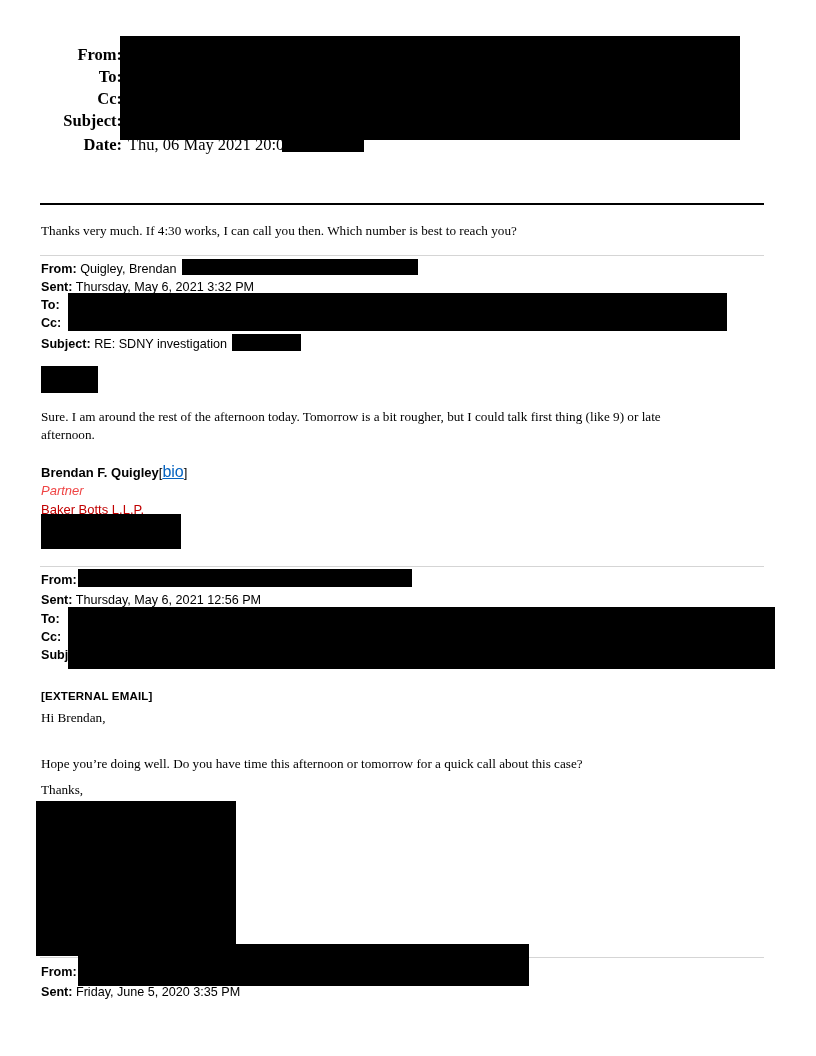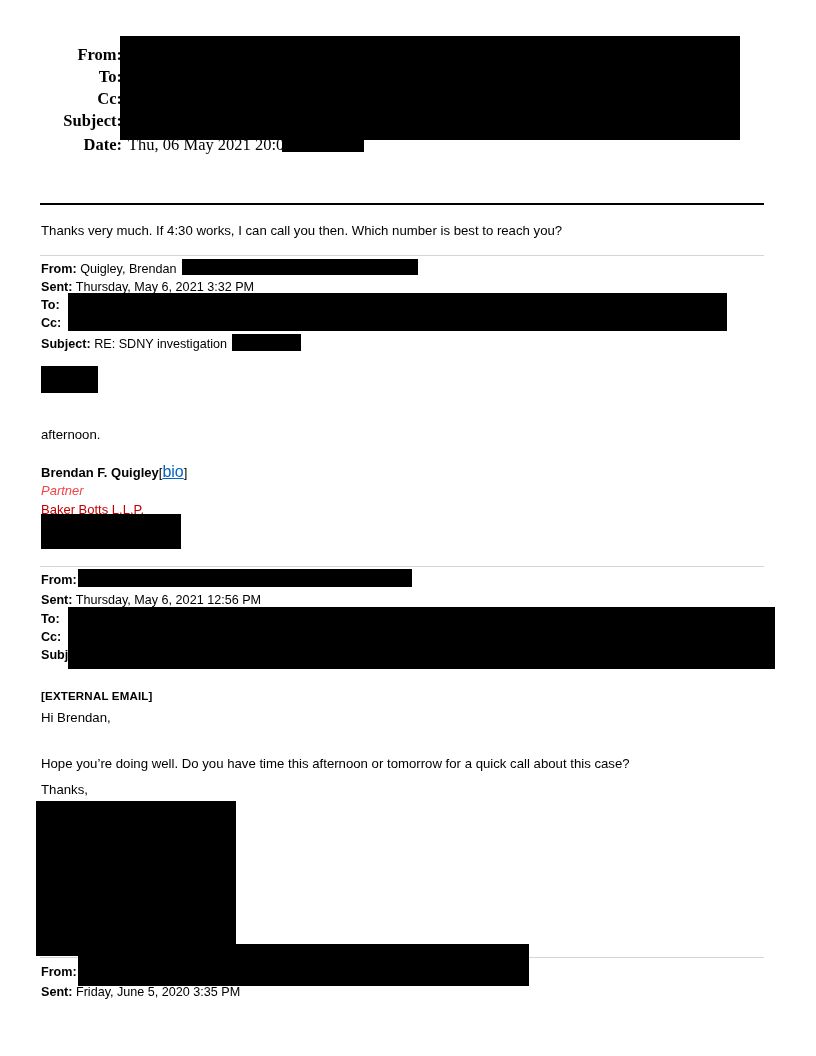--- a/index.html
+++ b/index.html
@@ -69,21 +69,21 @@
     left: 40px;
     width: 724px;
     border: none;
     border-top: 1px solid #d5d5d5;
     margin: 0;
   }
 
   
   .body-text {
     position: absolute;
-    font-family: Liberation Sans, sans-serif;
+    font-family: Liberation Serif, serif;
     font-size: 13.2px;
     line-height: 18px;
     color: #000;
   }
 
   .quote-hdr {
     position: absolute;
     font-family: "Liberation Sans", sans-serif;
     font-size: 12.6px;
     line-height: 17.5px;
@@ -166,20 +166,21 @@
   <div class="quote-hdr" style="left:41px; top:336px;">
     <span class="lbl">Subject:</span>
     <span>RE: SDNY investigation</span>
   </div>
 
   <div class="redact" style="left:182px; top:259px; width:236px; height:16px;"></div>
   <div class="redact" style="left:68px; top:293px; width:659px; height:38px;"></div>
   <div class="redact" style="left:232px; top:334px; width:69px; height:17px;"></div>
   <div class="redact" style="left:41px; top:366px; width:57px; height:27px;"></div>
 
+  <div class="body-text" style="left:41px; top:408px; width:710px;">Sure. I am around the rest of the afternoon today. Tomorrow is a bit rougher, but I could talk first thing (like 9) or late</div>
   <div class="body-text" style="left:41px; top:426px; width:710px;">afternoon.</div>
 
   <div style="position:absolute; left:41px; top:463px;">
     <span class="sig-name">Brendan F. Quigley</span><span class="sig-name" style="font-weight:normal">[</span><a class="bio" href="#">bio</a><span class="sig-name" style="font-weight:normal">]</span>
   </div>
   <div class="sig-title" style="position:absolute; left:41px; top:483px;">Partner</div>
   <div class="sig-firm" style="position:absolute; left:41px; top:502px;">Baker Botts L.L.P.</div>
 
   <div class="redact" style="left:41px; top:514px; width:140px; height:35px;"></div>
 

